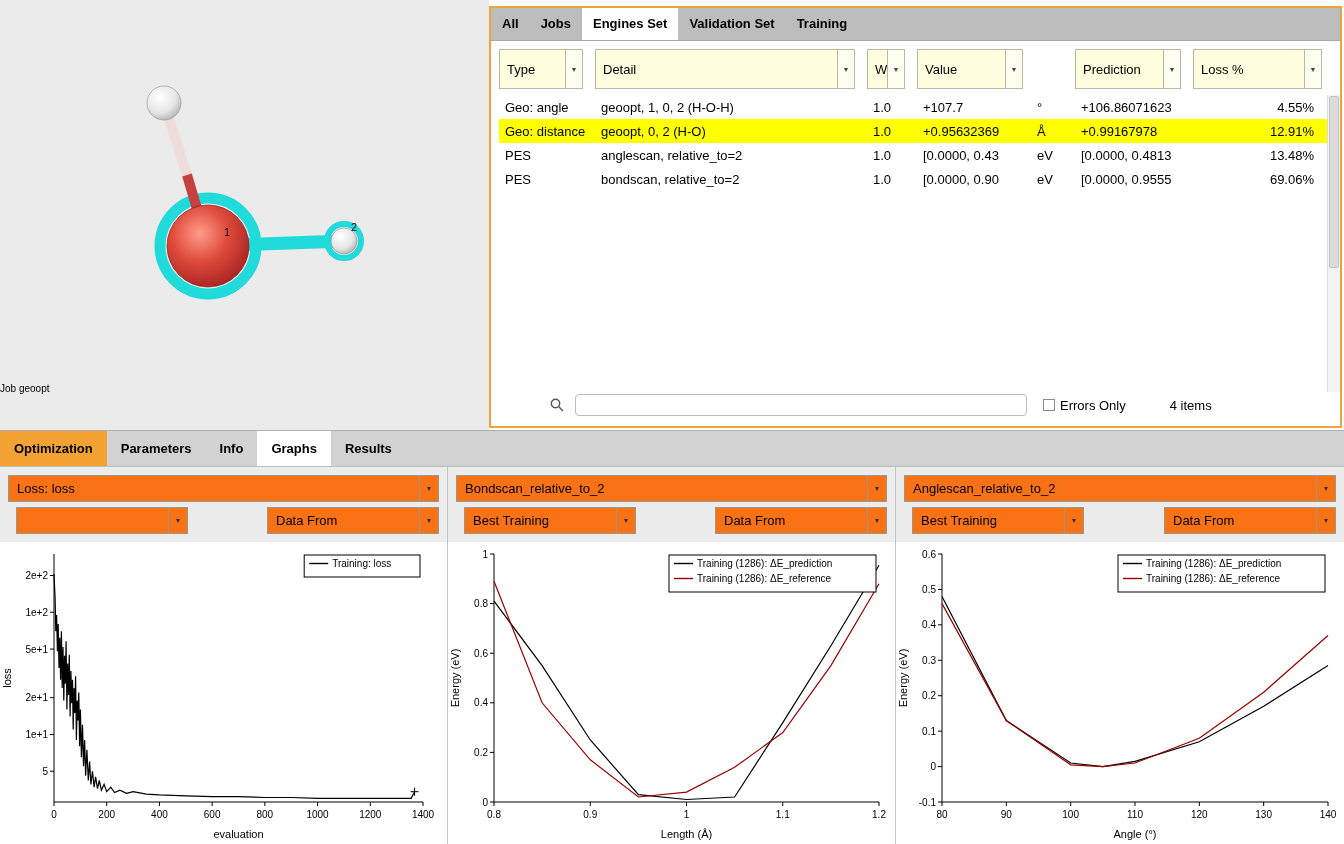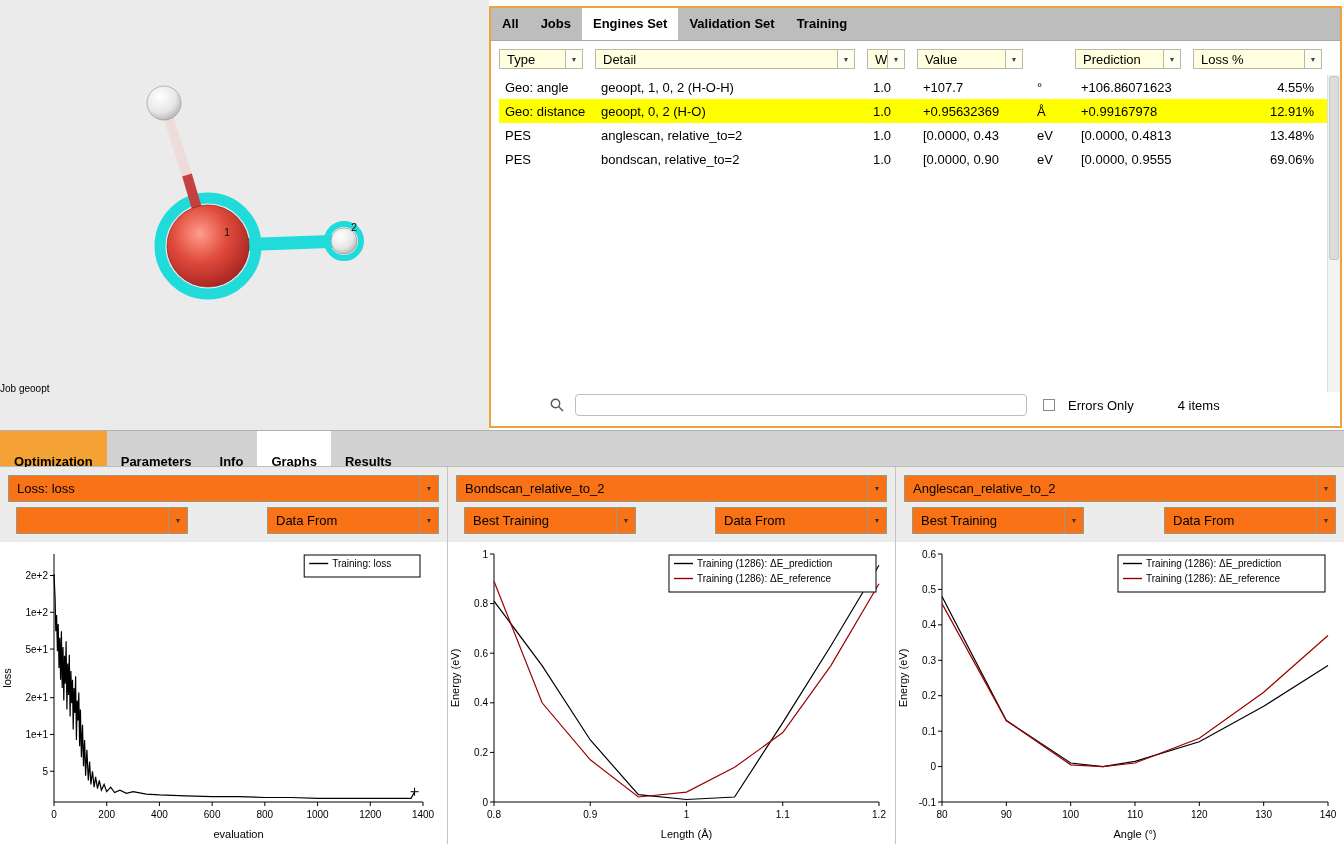--- a/index.html
+++ b/index.html
@@ -14,21 +14,21 @@
 
   .panel { flex:1; margin:6px 2px 2px 0; border:2px solid #efa33c; background:#fff;
            display:flex; flex-direction:column; min-width:0; }
   .panel-tabs { background:#bdbdbd; display:flex; height:33px; align-items:stretch;
                 border-bottom:1px solid #a8a8a8; }
   .ptab { padding:8px 11px 0 11px; font-weight:bold; font-size:13px; cursor:default; white-space:nowrap; }
   .ptab.active { background:#ffffff; }
 
   .thead, .trow { display:grid; grid-template-columns:96px 272px 50px 118px 40px 118px 1fr; }
   .thead { padding:8px 2px 6px 8px; }
-  .hcell { background:#ffffe0; border:1px solid #b9b9a5; height:20px; margin-right:12px;
+  .hcell { background:#ffffe0; border:1px solid #b9b9a5; height:40px; margin-right:12px;
            display:flex; align-items:center; font-size:13px; }
   .hcell .htxt { flex:1; padding:0 7px; white-space:nowrap; overflow:hidden; }
   .hcell .harrow { width:17px; height:100%; border-left:1px solid #b9b9a5; display:flex;
                    align-items:center; justify-content:center; font-size:7px; color:#444; background:#fdfdf0; }
   .hcell.h-loss { margin-right:16px; }
 
   .tbody { flex:1; position:relative; padding-left:8px; overflow:hidden; }
   .trow { height:24px; align-items:center; }
   .trow.hl { background:#ffff00; }
   .tcell { font-size:13px; padding:0 6px; white-space:nowrap; overflow:hidden; }
@@ -37,29 +37,29 @@
 
   .vscroll { position:absolute; top:0; right:0; width:13px; bottom:0; background:#f3f3f3;
              border-left:1px solid #ddd; }
   .vscroll .thumb { position:absolute; top:1px; left:1px; right:1px; height:58%;
                     background:#dcdcdc; border:1px solid #c6c6c6; border-radius:2px; }
 
   .pfooter { height:34px; display:flex; align-items:center; padding:0 14px 8px 58px; gap:10px; }
   .search-icon { flex:none; width:16px; height:16px; }
   .search-input { width:452px; height:22px; border:1px solid #bdbdbd; border-radius:4px;
                   padding:0 6px; font-size:13px; outline:none; background:#fff; }
-  .chkwrap { display:flex; align-items:center; gap:13px; margin-left:6px; }
+  .chkwrap { display:flex; align-items:center; gap:5px; margin-left:6px; }
   .checkbox { width:12px; height:12px; border:1px solid #8a8a8a; background:#fff; }
   .flabel { font-size:13px; white-space:nowrap; }
   .items-label { font-size:13px; margin-left:34px; white-space:nowrap; }
 
   
   .bottom { height:414px; border-top:1px solid #b0b0b0; background:#ececec; }
   .btabs { height:36px; background:#d2d2d2; display:flex; border-bottom:1px solid #bdbdbd; }
-  .btab { padding:23px 14px 0 14px; font-weight:bold; font-size:13px; white-space:nowrap; cursor:default; }
+  .btab { padding:10px 14px 0 14px; font-weight:bold; font-size:13px; white-space:nowrap; cursor:default; }
   .btab.orange { background:#f3a233; }
   .btab.active { background:#ffffff; }
 
   .graphs { display:flex; height:377px; }
   .gpanel { width:448px; flex:none; border-right:1px solid #c4c4c4; padding:8px 8px 0 8px;
             display:flex; flex-direction:column; background:#ececec; min-width:0; }
   .gpanel:last-child { flex:1; border-right:none; }
 
   .combo { background:#f97316; border:1px solid #999987; height:27px; display:flex;
            align-items:center; font-size:13px; cursor:default; }

